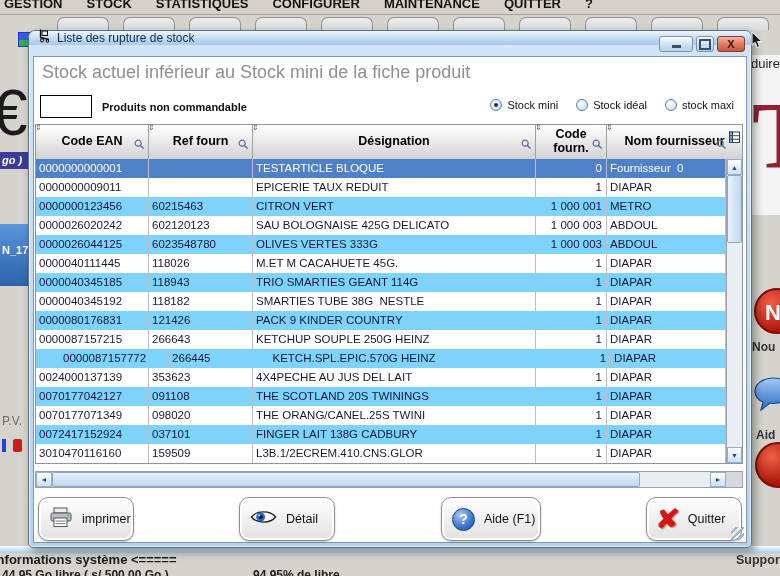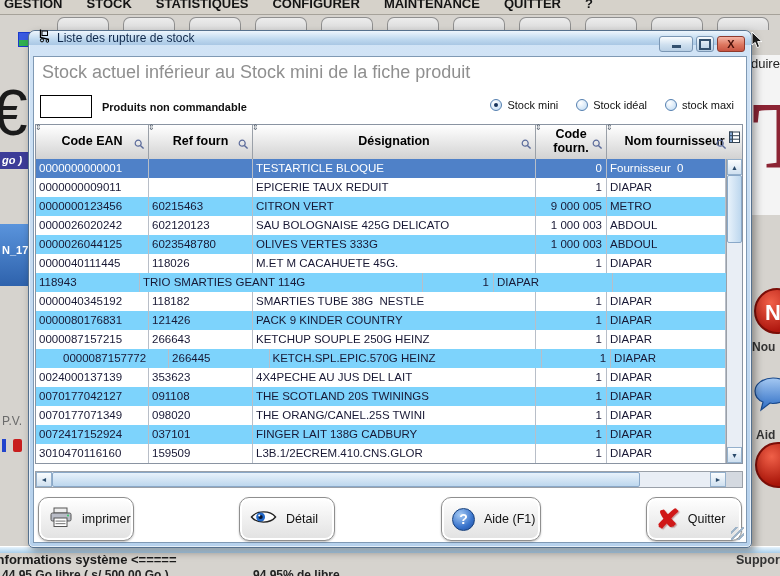--- a/index.html
+++ b/index.html
@@ -310,21 +310,21 @@
               <div class="tcell" style="width: 113px;">0000000009011</div>
               <div class="tcell" style="width: 104px;"></div>
               <div class="tcell" style="width: 283px;">EPICERIE TAUX REDUIT</div>
               <div class="tcell num" style="width: 71px;">1</div>
               <div class="tcell" style="width: 119px;">DIAPAR</div>
             </div>
             <div class="trow alt">
               <div class="tcell" style="width: 113px;">0000000123456</div>
               <div class="tcell" style="width: 104px;">60215463</div>
               <div class="tcell" style="width: 283px;">CITRON VERT</div>
-              <div class="tcell num" style="width: 71px;">9 000 005</div>
+              <div class="tcell num" style="width: 71px;">1 000 001</div>
               <div class="tcell" style="width: 119px;">METRO</div>
             </div>
             <div class="trow">
               <div class="tcell" style="width: 113px;">0000026020242</div>
               <div class="tcell" style="width: 104px;">602120123</div>
               <div class="tcell" style="width: 283px;">SAU BOLOGNAISE 425G DELICATO</div>
               <div class="tcell num" style="width: 71px;">1 000 003</div>
               <div class="tcell" style="width: 119px;">ABDOUL</div>
             </div>
             <div class="trow alt">
@@ -335,20 +335,21 @@
               <div class="tcell" style="width: 119px;">ABDOUL</div>
             </div>
             <div class="trow">
               <div class="tcell" style="width: 113px;">0000040111445</div>
               <div class="tcell" style="width: 104px;">118026</div>
               <div class="tcell" style="width: 283px;">M.ET M CACAHUETE 45G.</div>
               <div class="tcell num" style="width: 71px;">1</div>
               <div class="tcell" style="width: 119px;">DIAPAR</div>
             </div>
             <div class="trow alt">
+              <div class="tcell" style="width: 113px;">0000040345185</div>
               <div class="tcell" style="width: 104px;">118943</div>
               <div class="tcell" style="width: 283px;">TRIO SMARTIES GEANT 114G</div>
               <div class="tcell num" style="width: 71px;">1</div>
               <div class="tcell" style="width: 119px;">DIAPAR</div>
             </div>
             <div class="trow">
               <div class="tcell" style="width: 113px;">0000040345192</div>
               <div class="tcell" style="width: 104px;">118182</div>
               <div class="tcell" style="width: 283px;">SMARTIES TUBE 38G  NESTLE</div>
               <div class="tcell num" style="width: 71px;">1</div>

